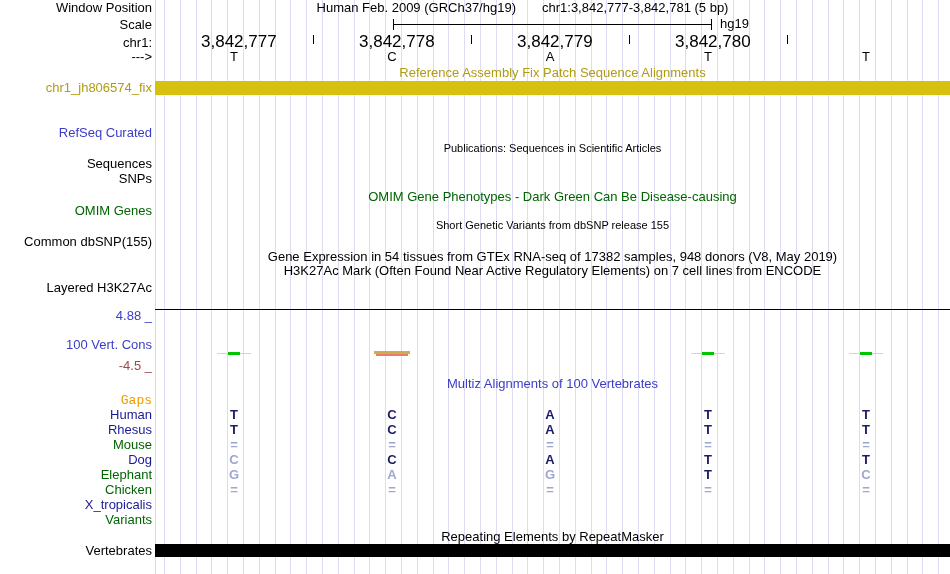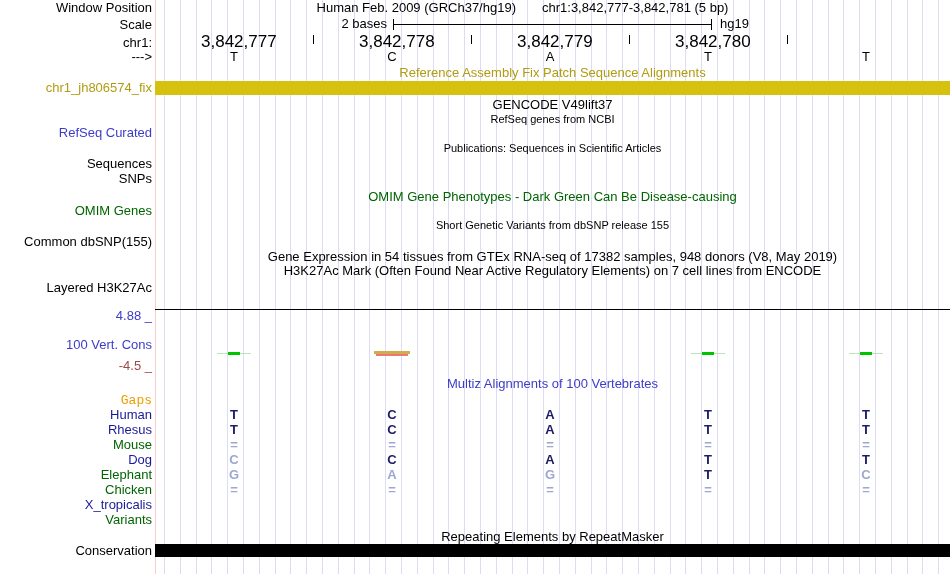--- a/index.html
+++ b/index.html
@@ -89,21 +89,20 @@
     </div>
   <div class="edge"></div>
 
   <div class="lbl" style="top:1px">Window Position</div>
   <div class="titlewrap">
     <span>Human Feb. 2009 (GRCh37/hg19)</span>
     <span>chr1:3,842,777-3,842,781 (5 bp)</span>
   </div>
 
   <div class="lbl" style="top:18px">Scale</div>
-  <div style="position:absolute; top:17px; left:0; width:387px; text-align:right; font-size:13px; line-height:14px;">2 bases</div>
   <div class="stick" style="left:393px"></div>
   <div class="sline" style="left:393px; width:318px"></div>
   <div class="stick" style="left:711px"></div>
   <div style="position:absolute; top:17px; left:720px; font-size:13px; line-height:14px;">hg19</div>
 
   <div class="lbl" style="top:36px">chr1:</div>
   <div id="ruler">
       <div class="rnum" style="left:201px">3,842,777</div>
       <div class="rtick" style="left:313px"></div>
       <div class="rnum" style="left:359px">3,842,778</div>
@@ -120,22 +119,20 @@
       <div class="bcell" style="left:392px">C</div>
       <div class="bcell" style="left:550px">A</div>
       <div class="bcell" style="left:708px">T</div>
       <div class="bcell" style="left:866px">T</div>
     </div>
 
   <div class="ctitle c-gold" style="top:66px">Reference Assembly Fix Patch Sequence Alignments</div>
   <div class="lbl c-gold" style="top:81px">chr1_jh806574_fix</div>
   <div class="bar" style="top:81px; height:14px; background:var(--goldbar);"></div>
 
-  <div class="ctitle" style="top:98px">GENCODE V49lift37</div>
-  <div class="ctitle small" style="top:113px">RefSeq genes from NCBI</div>
   <div class="lbl c-blue" style="top:126px">RefSeq Curated</div>
 
   <div class="ctitle small" style="top:142px">Publications: Sequences in Scientific Articles</div>
   <div class="lbl" style="top:157px">Sequences</div>
   <div class="lbl" style="top:172px">SNPs</div>
 
   <div class="ctitle c-green" style="top:190px">OMIM Gene Phenotypes - Dark Green Can Be Disease-causing</div>
   <div class="lbl c-green" style="top:204px">OMIM Genes</div>
 
   <div class="ctitle small" style="top:219px">Short Genetic Variants from dbSNP release 155</div>
@@ -198,16 +195,16 @@
       <div class="acell a-weak" style="top:483px; left:234px">=</div>
       <div class="acell a-weak" style="top:483px; left:392px">=</div>
       <div class="acell a-weak" style="top:483px; left:550px">=</div>
       <div class="acell a-weak" style="top:483px; left:708px">=</div>
       <div class="acell a-weak" style="top:483px; left:866px">=</div>
       <div class="splbl" style="top:498px; color:var(--navy)">X_tropicalis</div>
       <div class="splbl" style="top:513px; color:var(--green)">Variants</div>
     </div>
 
   <div class="ctitle" style="top:530px">Repeating Elements by RepeatMasker</div>
-  <div class="lbl" style="top:544px">Conservation</div>
+  <div class="lbl" style="top:544px">Vertebrates</div>
   <div class="bar" style="top:544px; height:13px; background:var(--repeatbar);"></div>
 
 </div>
 
 </body></html>

